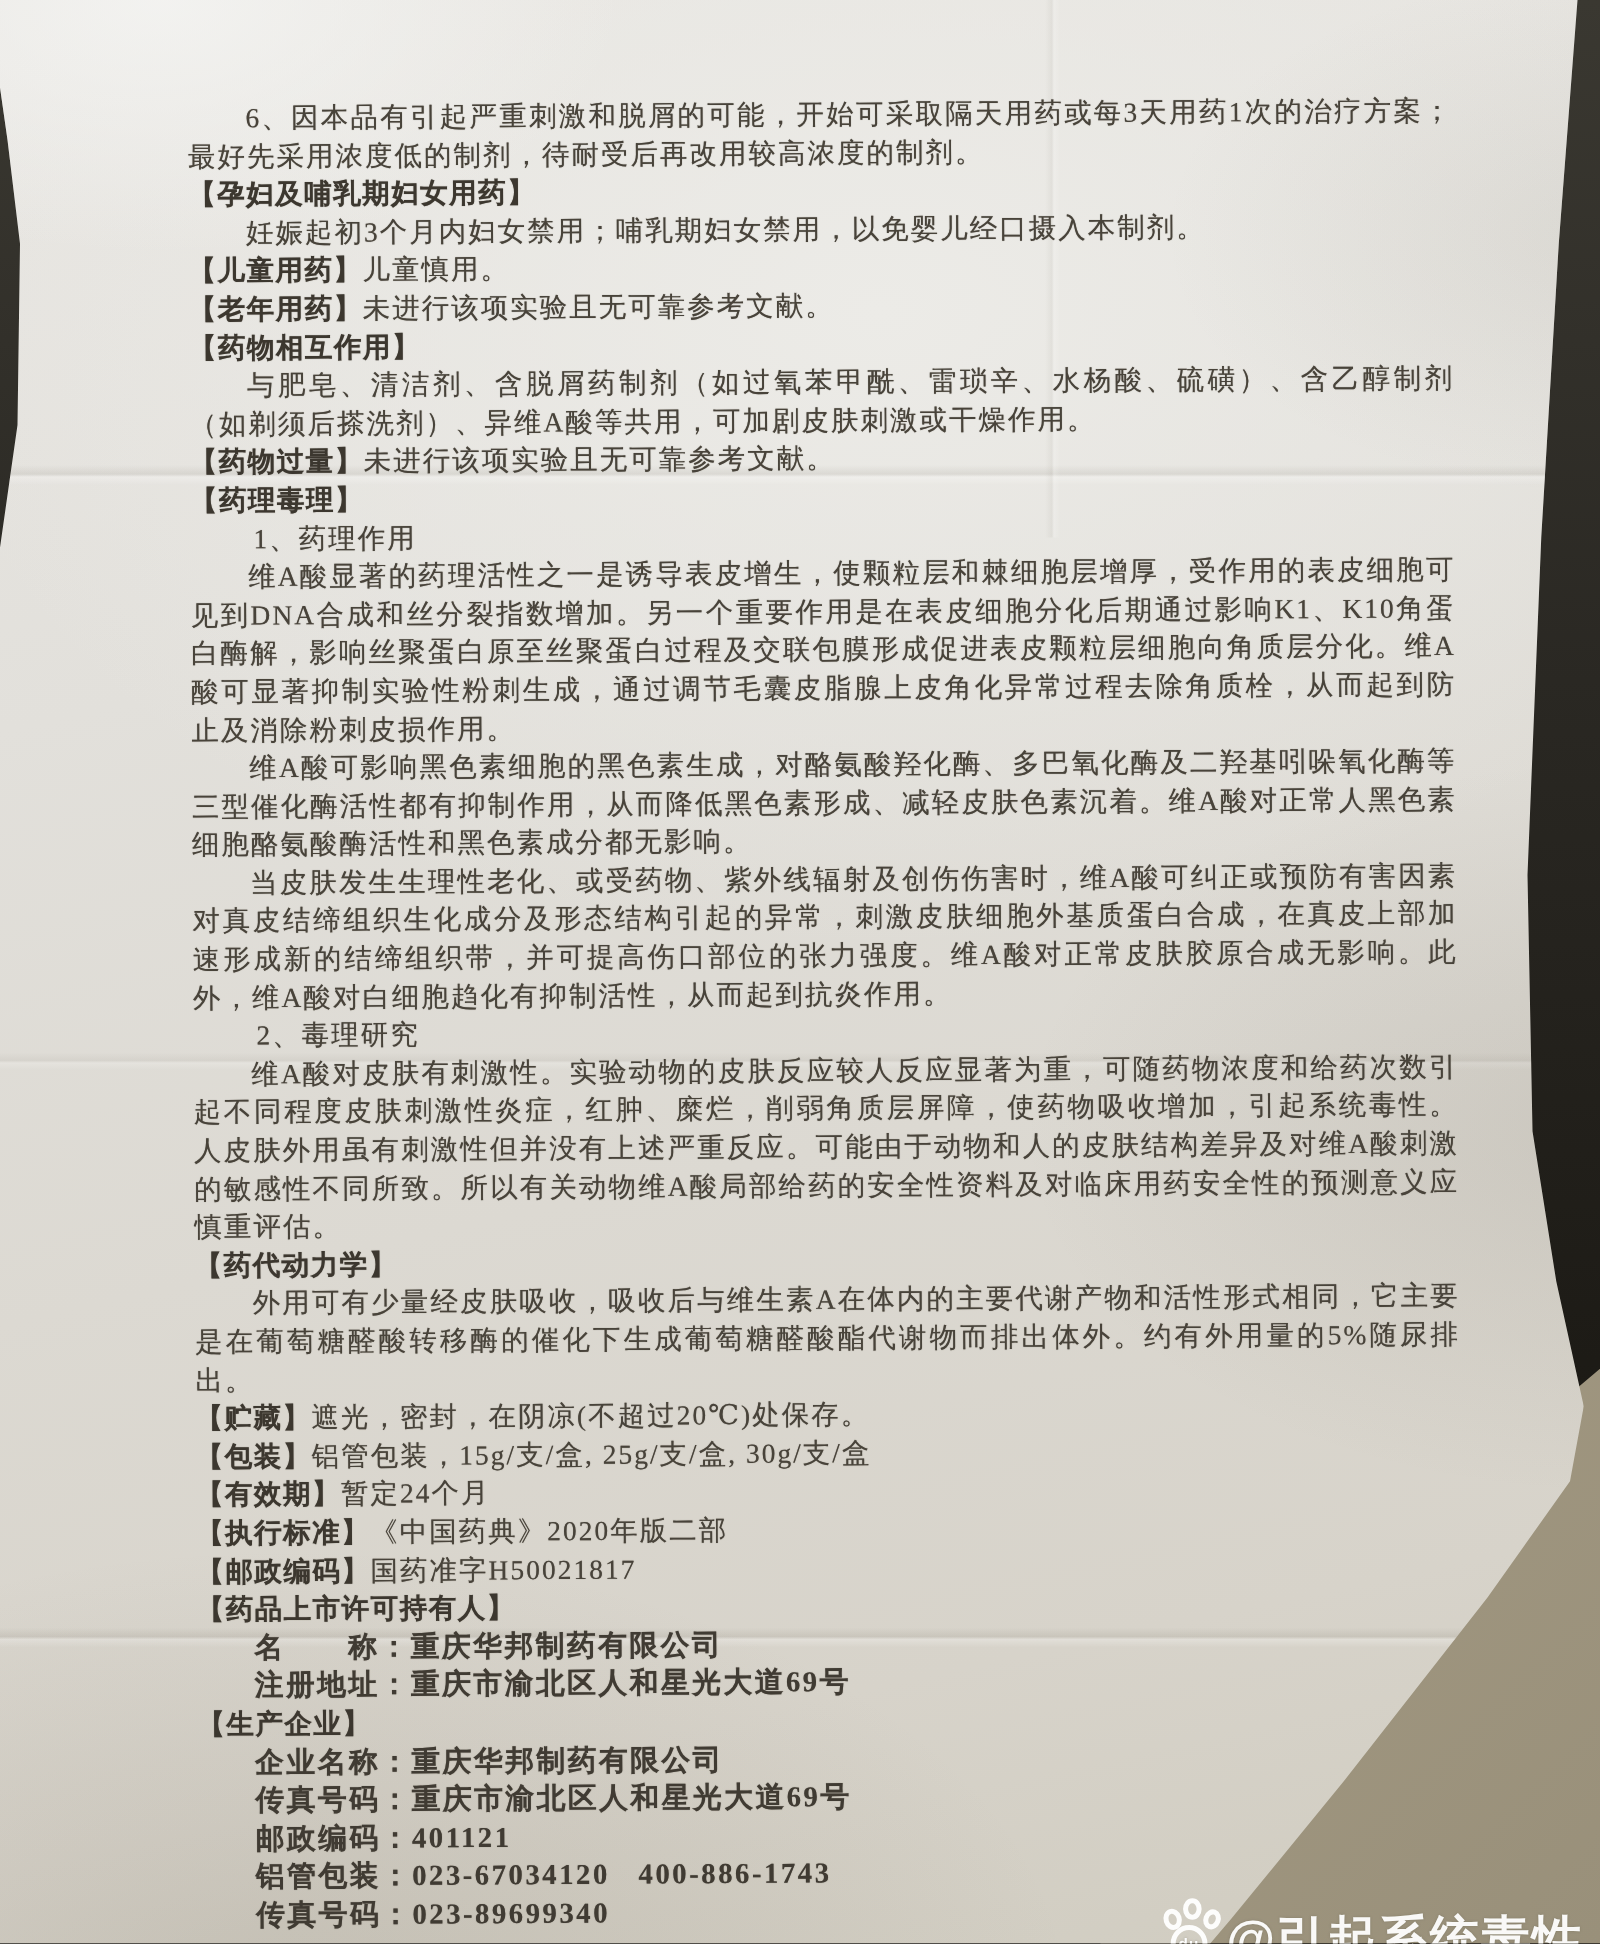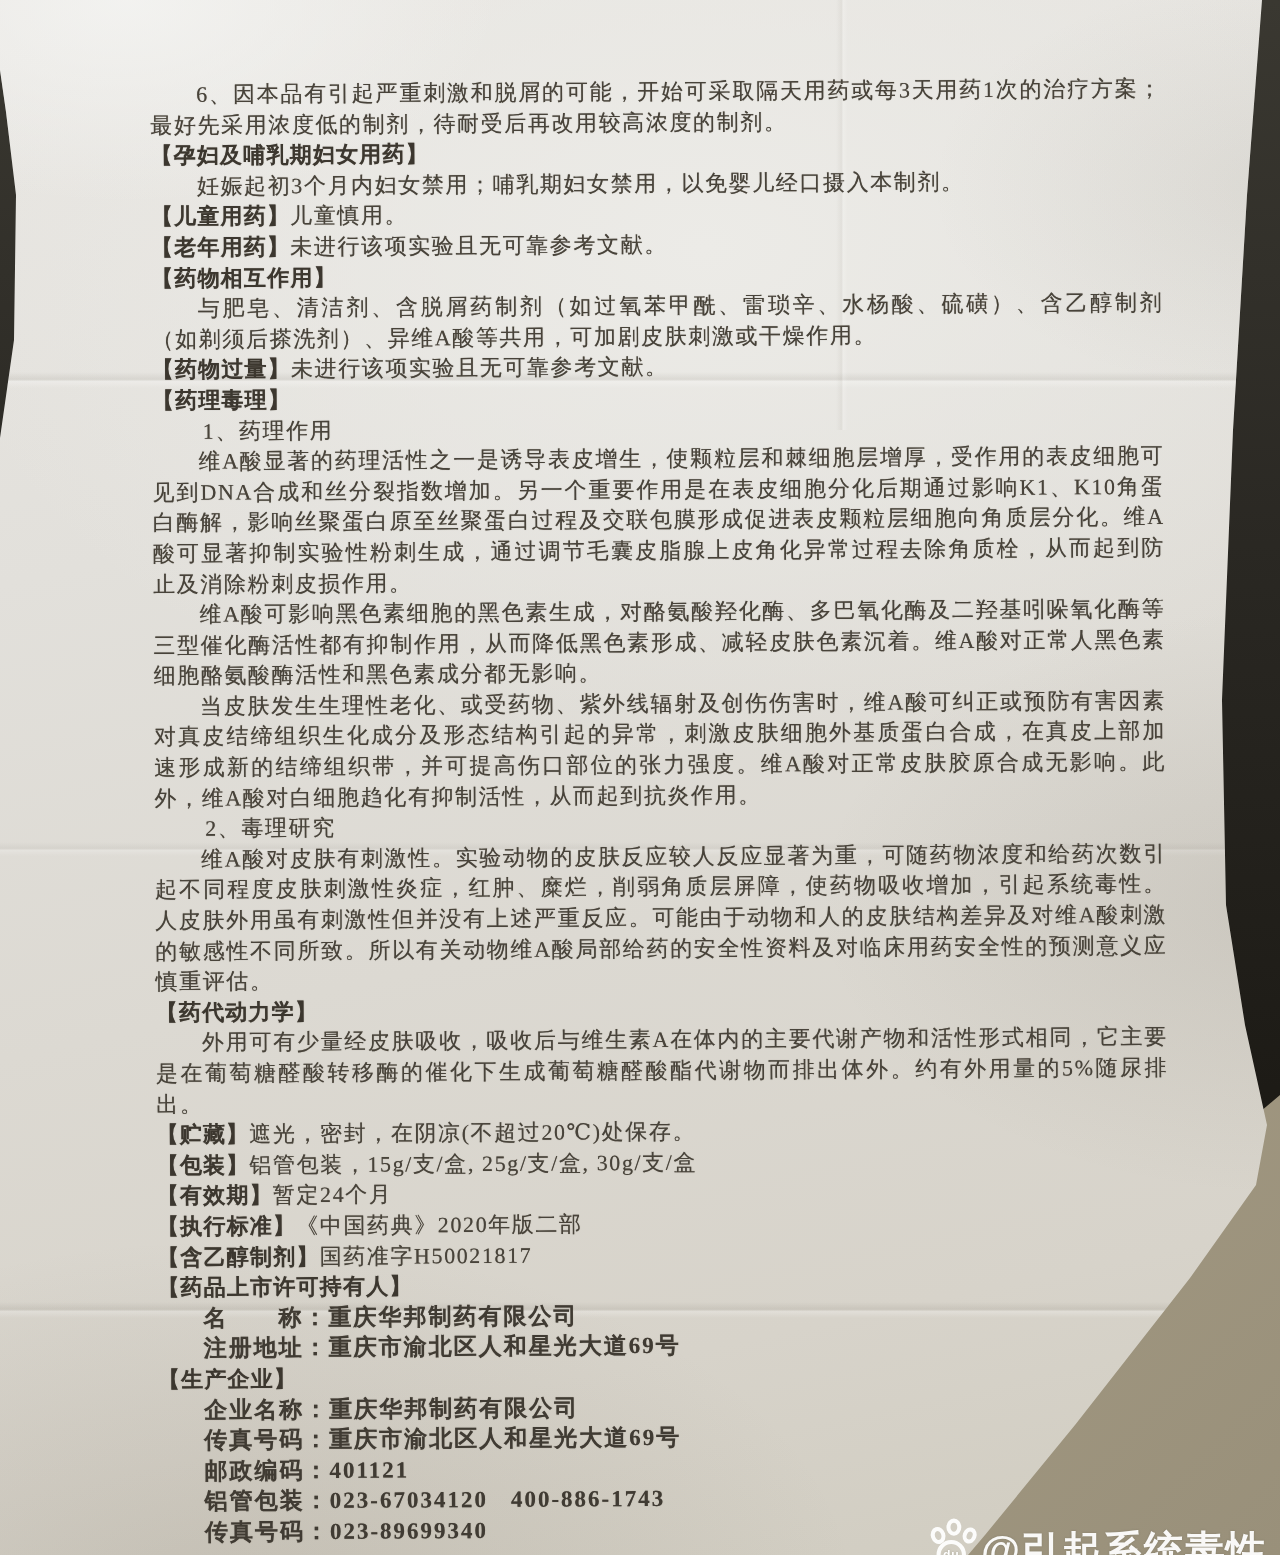--- a/index.html
+++ b/index.html
@@ -95,21 +95,21 @@
       <p class="sub">2、毒理研究</p>
       <p class="para">维A酸对皮肤有刺激性。实验动物的皮肤反应较人反应显著为重，可随药物浓度和给药次数引起不同程度皮肤刺激性炎症，红肿、糜烂，削弱角质层屏障，使药物吸收增加，引起系统毒性。人皮肤外用虽有刺激性但并没有上述严重反应。可能由于动物和人的皮肤结构差异及对维A酸刺激的敏感性不同所致。所以有关动物维A酸局部给药的安全性资料及对临床用药安全性的预测意义应慎重评估。</p>
 
       <p class="h">【药代动力学】</p>
       <p class="para">外用可有少量经皮肤吸收，吸收后与维生素A在体内的主要代谢产物和活性形式相同，它主要是在葡萄糖醛酸转移酶的催化下生成葡萄糖醛酸酯代谢物而排出体外。约有外用量的5%随尿排出。</p>
 
       <p><span class="h">【贮藏】</span><span>遮光，密封，在阴凉(不超过20℃)处保存。</span></p>
       <p><span class="h">【包装】</span><span>铝管包装，15g/支/盒, 25g/支/盒, 30g/支/盒</span></p>
       <p><span class="h">【有效期】</span><span>暂定24个月</span></p>
       <p><span class="h">【执行标准】</span><span>《中国药典》2020年版二部</span></p>
-      <p><span class="h">【含乙醇制剂】</span><span>国药准字H50021817</span></p>
+      <p><span class="h">【邮政编码】</span><span>国药准字H50021817</span></p>
 
       <p class="h">【药品上市许可持有人】</p>
       <p class="kv"><span>名　　称：</span><span class="v">重庆华邦制药有限公司</span></p>
       <p class="kv"><span>注册地址：</span><span class="v">重庆市渝北区人和星光大道69号</span></p>
 
       <p class="h">【生产企业】</p>
       <p class="kv"><span>企业名称：</span><span class="v">重庆华邦制药有限公司</span></p>
       <p class="kv"><span>传真号码：</span><span class="v">重庆市渝北区人和星光大道69号</span></p>
       <p class="kv"><span>邮政编码：</span><span class="v">401121</span></p>
       <p class="kv"><span>铝管包装：</span><span class="v">023-67034120</span><span class="v tel-gap">400-886-1743</span></p>

